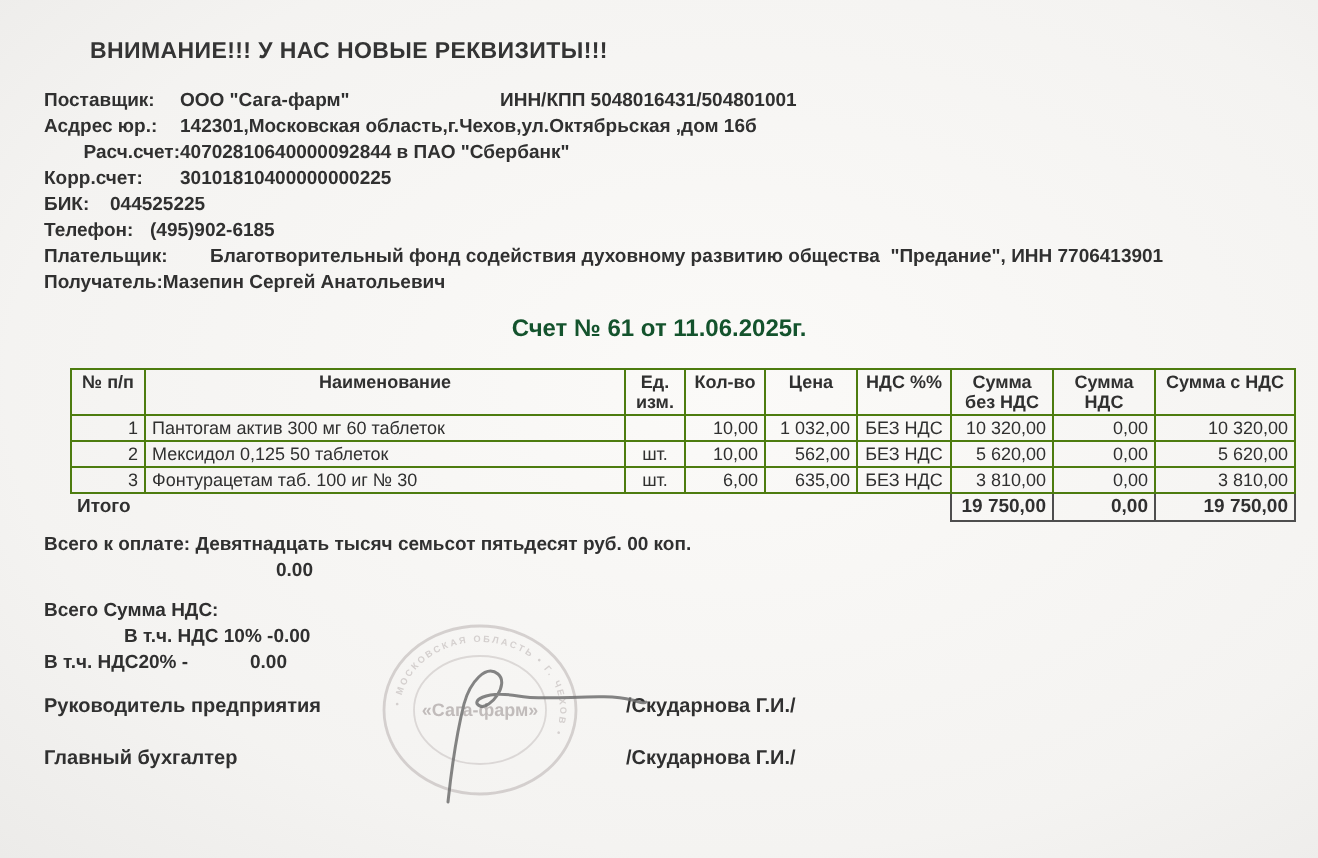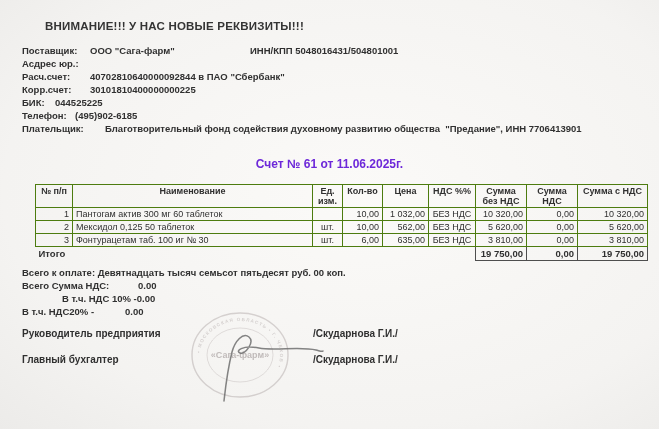--- a/index.html
+++ b/index.html
@@ -12,29 +12,29 @@
   }
   .notice {
     margin:20px 0 0 45px;
     font-size:11.5px; font-weight:bold; letter-spacing:.2px; color:#343434;
   }
   .details { margin:12px 0 0 22px; font-size:9.5px; font-weight:bold; color:#303030; }
   .detail-row { display:flex; line-height:13px; white-space:pre; }
   .detail-row .lbl { display:inline-block; }
   .detail-row.r0 .lbl { min-width:68px; }
   .detail-row.r1 .lbl { min-width:68px; }
-  .detail-row.r2 .lbl { min-width:68px; }
+  .detail-row.r2 .lbl { min-width:68px;text-align:right; }
   .detail-row.r3 .lbl { min-width:68px; }
   .detail-row.r4 .lbl { min-width:33px; }
   .detail-row.r5 .lbl { min-width:53px; }
   .detail-row.r6 .lbl { min-width:83px; }
   .detail-row.r0 .val1 { display:inline-block; min-width:160px; }
   .doc-title {
-    text-align:center; margin-top:22px;
-    font-size:12px; font-weight:bold; color:#6d28d9;
+    text-align:center; margin-top:9px;
+    font-size:12px; font-weight:bold; color:#14532d;
   }
   table.items {
     margin:13px 0 0 35px;
     border-collapse:collapse; table-layout:fixed; width:612px;
     font-size:9px; color:#303030;
   }
   table.items td, table.items th {
     border:1px solid #4d7c0f; padding:1px 3px; line-height:10px;
     overflow:hidden; white-space:pre-line;
   }
@@ -42,55 +42,58 @@
   table.items td { height:11px; }
   td.num { text-align:right; }
   td.name { text-align:left; }
   td.unit { text-align:center; }
   tr.total-row td { border:none; font-weight:bold; font-size:9.5px; height:14px; }
   tr.total-row td.boxed { border:1px solid #4e4e4e; text-align:right; }
   tr.total-row td.total-label { padding-right:3px; }
   .summary { margin:5px 0 0 22px; font-size:9.5px; font-weight:bold; color:#303030; }
   .summary-row { display:flex; line-height:13px; white-space:pre; }
   .summary-row .slbl { display:inline-block; }
-  .summary-row.s1 .slbl { min-width:116px; }
+  .summary-row.s1 .slbl { min-width:116px;margin-top:20px; }
   .summary-row.s2 .slbl { min-width:108px;padding-left:40px; }
   .summary-row.s3 .slbl { min-width:103px; }
   .signatures { margin:9px 0 0 22px; font-size:10px; font-weight:bold; color:#303030; }
   .sig-row { display:flex; line-height:13px; }
   .sig-row .sig-label { display:inline-block; min-width:291px; }
   .sig-row.g2 { margin-top:13px; }
   .stamp-wrap { position:absolute; left:175px; top:300px; width:165px; height:120px; pointer-events:none; }
 </style>
 </head>
 <body>
 
 <div class="notice">ВНИМАНИЕ!!! У НАС НОВЫЕ РЕКВИЗИТЫ!!!</div>
 
 <div class="details">
   <div class="detail-row r0">
     <span class="lbl">Поставщик:</span><span class="val1">ООО "Сага-фарм"</span><span class="val2">ИНН/КПП 5048016431/504801001</span>
   </div>
   <div class="detail-row r1">
-    <span class="lbl">Асдрес юр.:</span>
+    <span class="lbl">Асдрес юр.:</span><span>142301,Московская область,г.Чехов,ул.Октябрьская ,дом 16б</span>
   </div>
   <div class="detail-row r2">
     <span class="lbl">Расч.счет:</span><span>40702810640000092844 в ПАО "Сбербанк"</span>
   </div>
   <div class="detail-row r3">
     <span class="lbl">Корр.счет:</span><span>30101810400000000225</span>
   </div>
   <div class="detail-row r4">
     <span class="lbl">БИК:</span><span>044525225</span>
   </div>
   <div class="detail-row r5">
     <span class="lbl">Телефон:</span><span>(495)902-6185</span>
   </div>
   <div class="detail-row r6">
     <span class="lbl">Плательщик:</span><span>Благотворительный фонд содействия духовному развитию общества  "Предание", ИНН 7706413901</span>
+  </div>
+  <div class="detail-row r7">
+    <span class="lbl">Получатель:</span><span>Мазепин Сергей Анатольевич</span>
   </div>
 </div>
 
 <div class="doc-title">Счет № 61  от 11.06.2025г.</div>
 
 <table class="items">
   <colgroup>
     <col style="width:37px">
       <col style="width:240px">
       <col style="width:30px">

